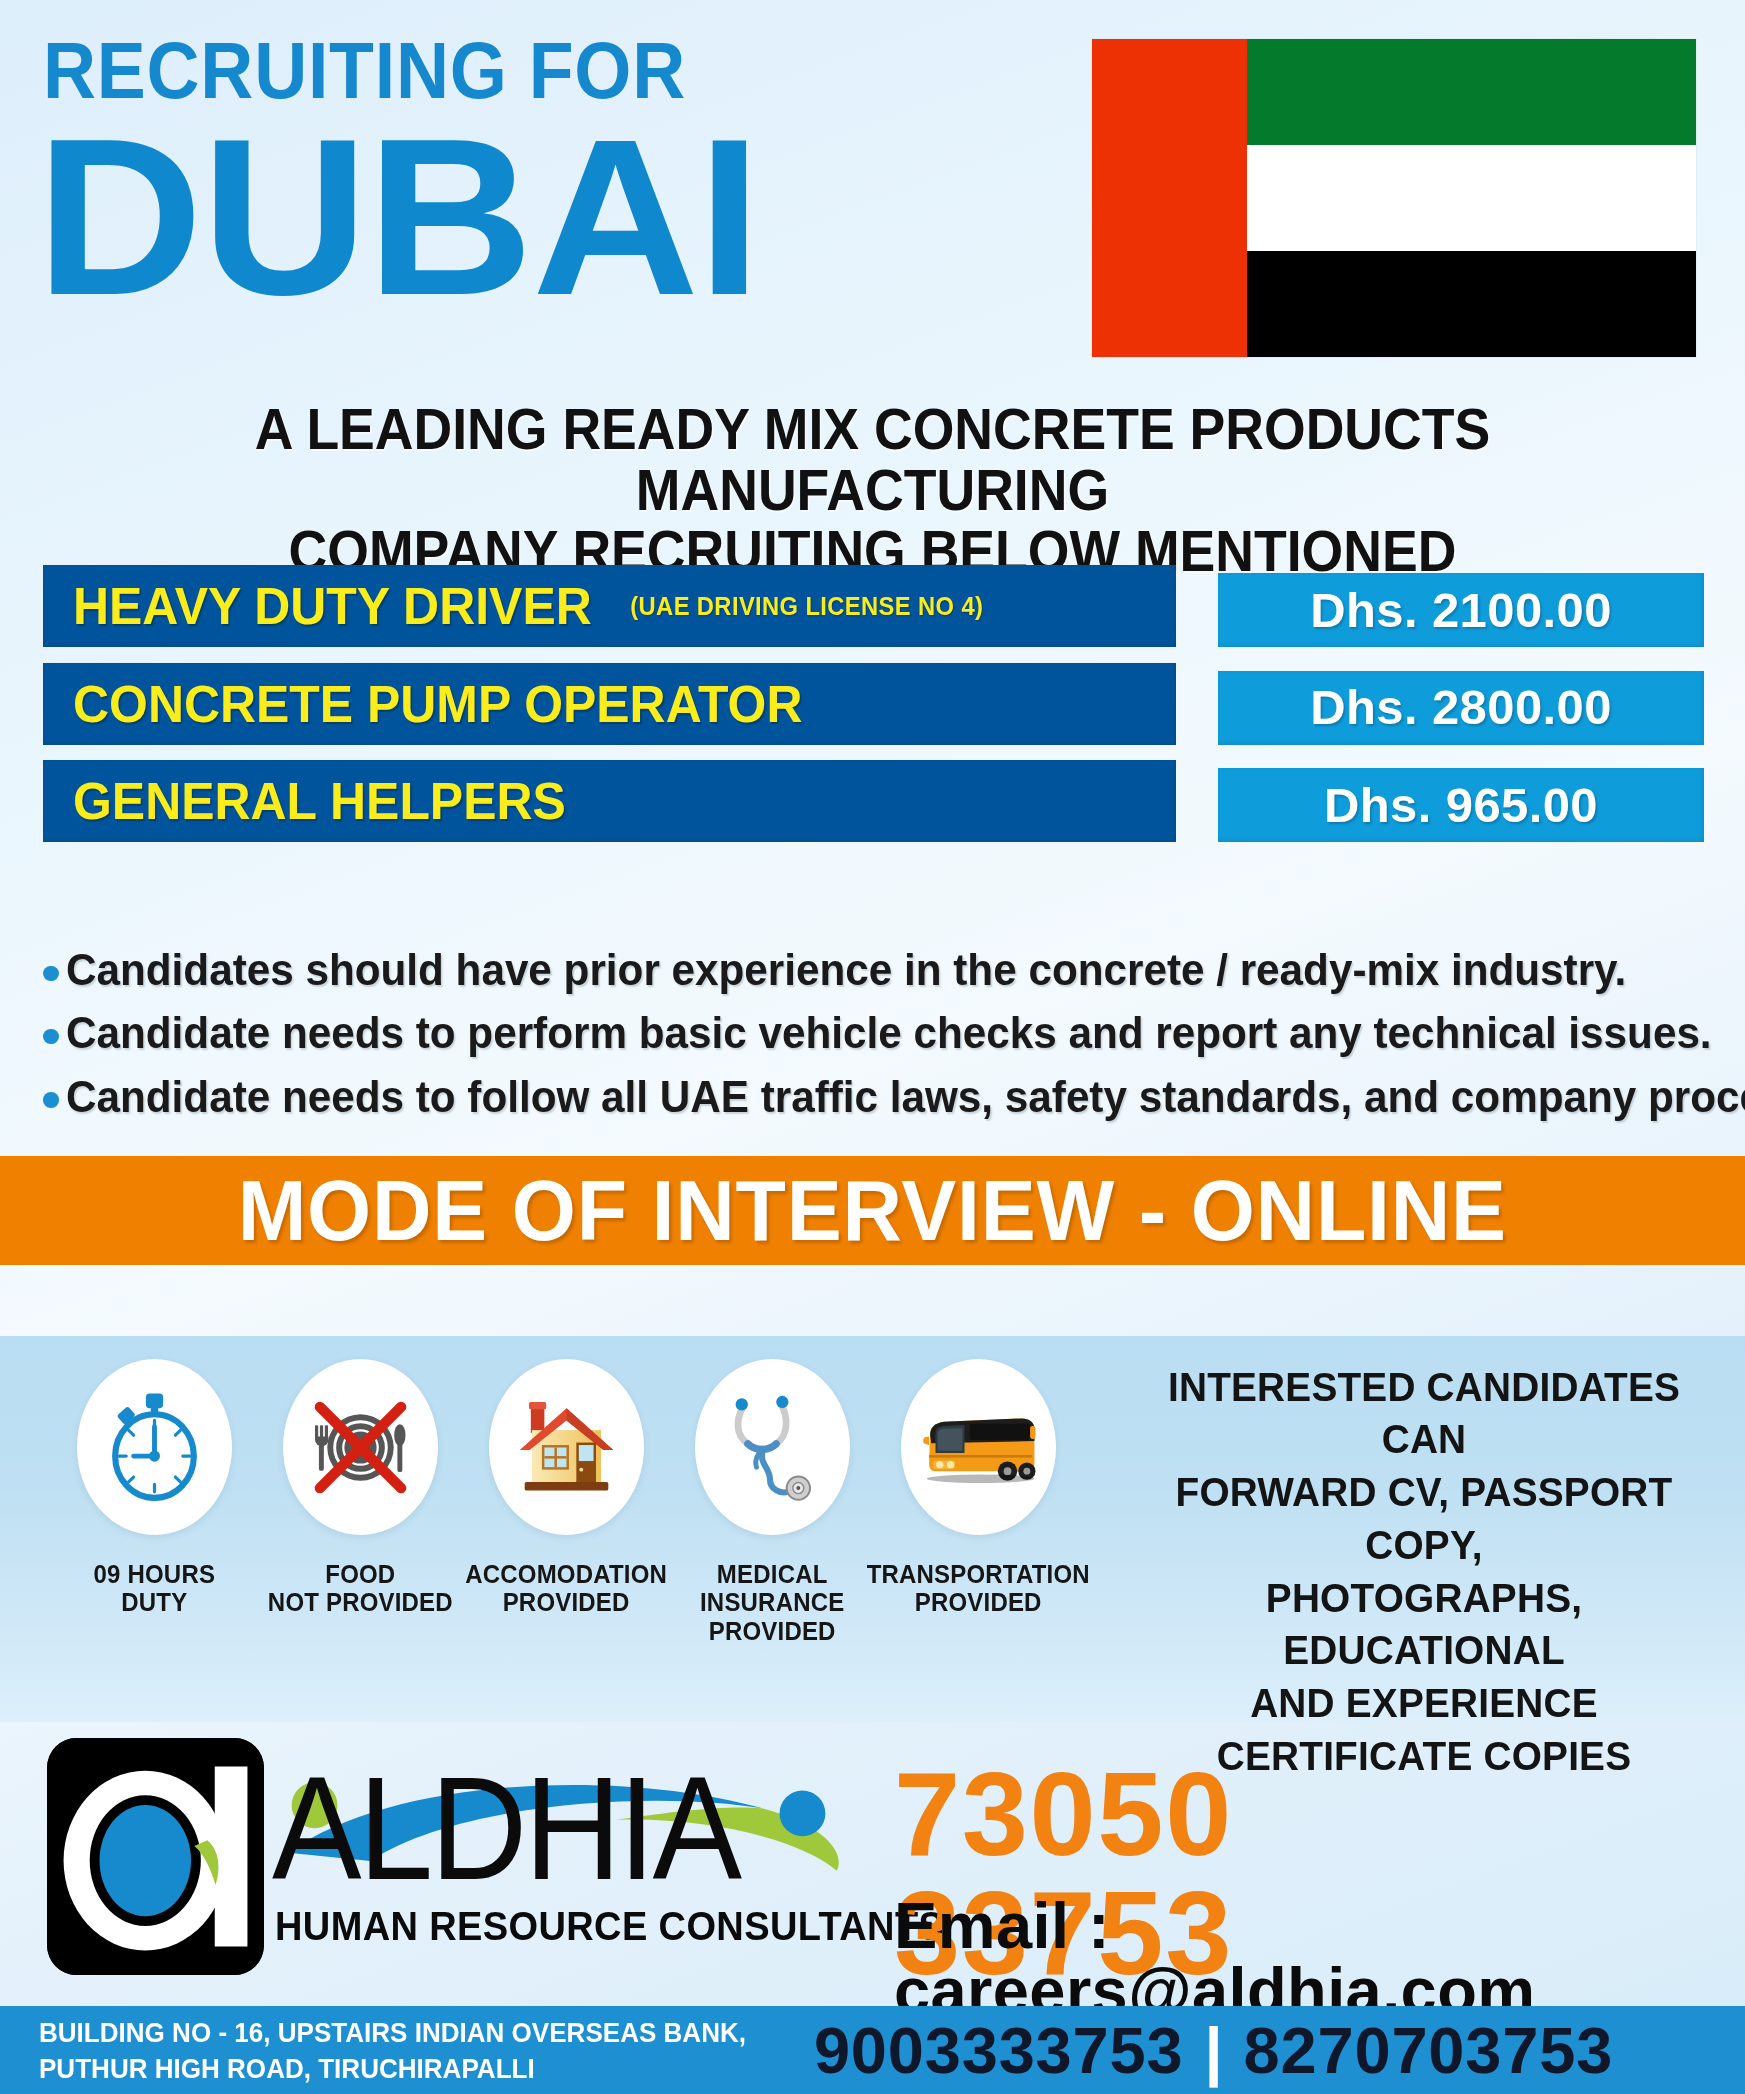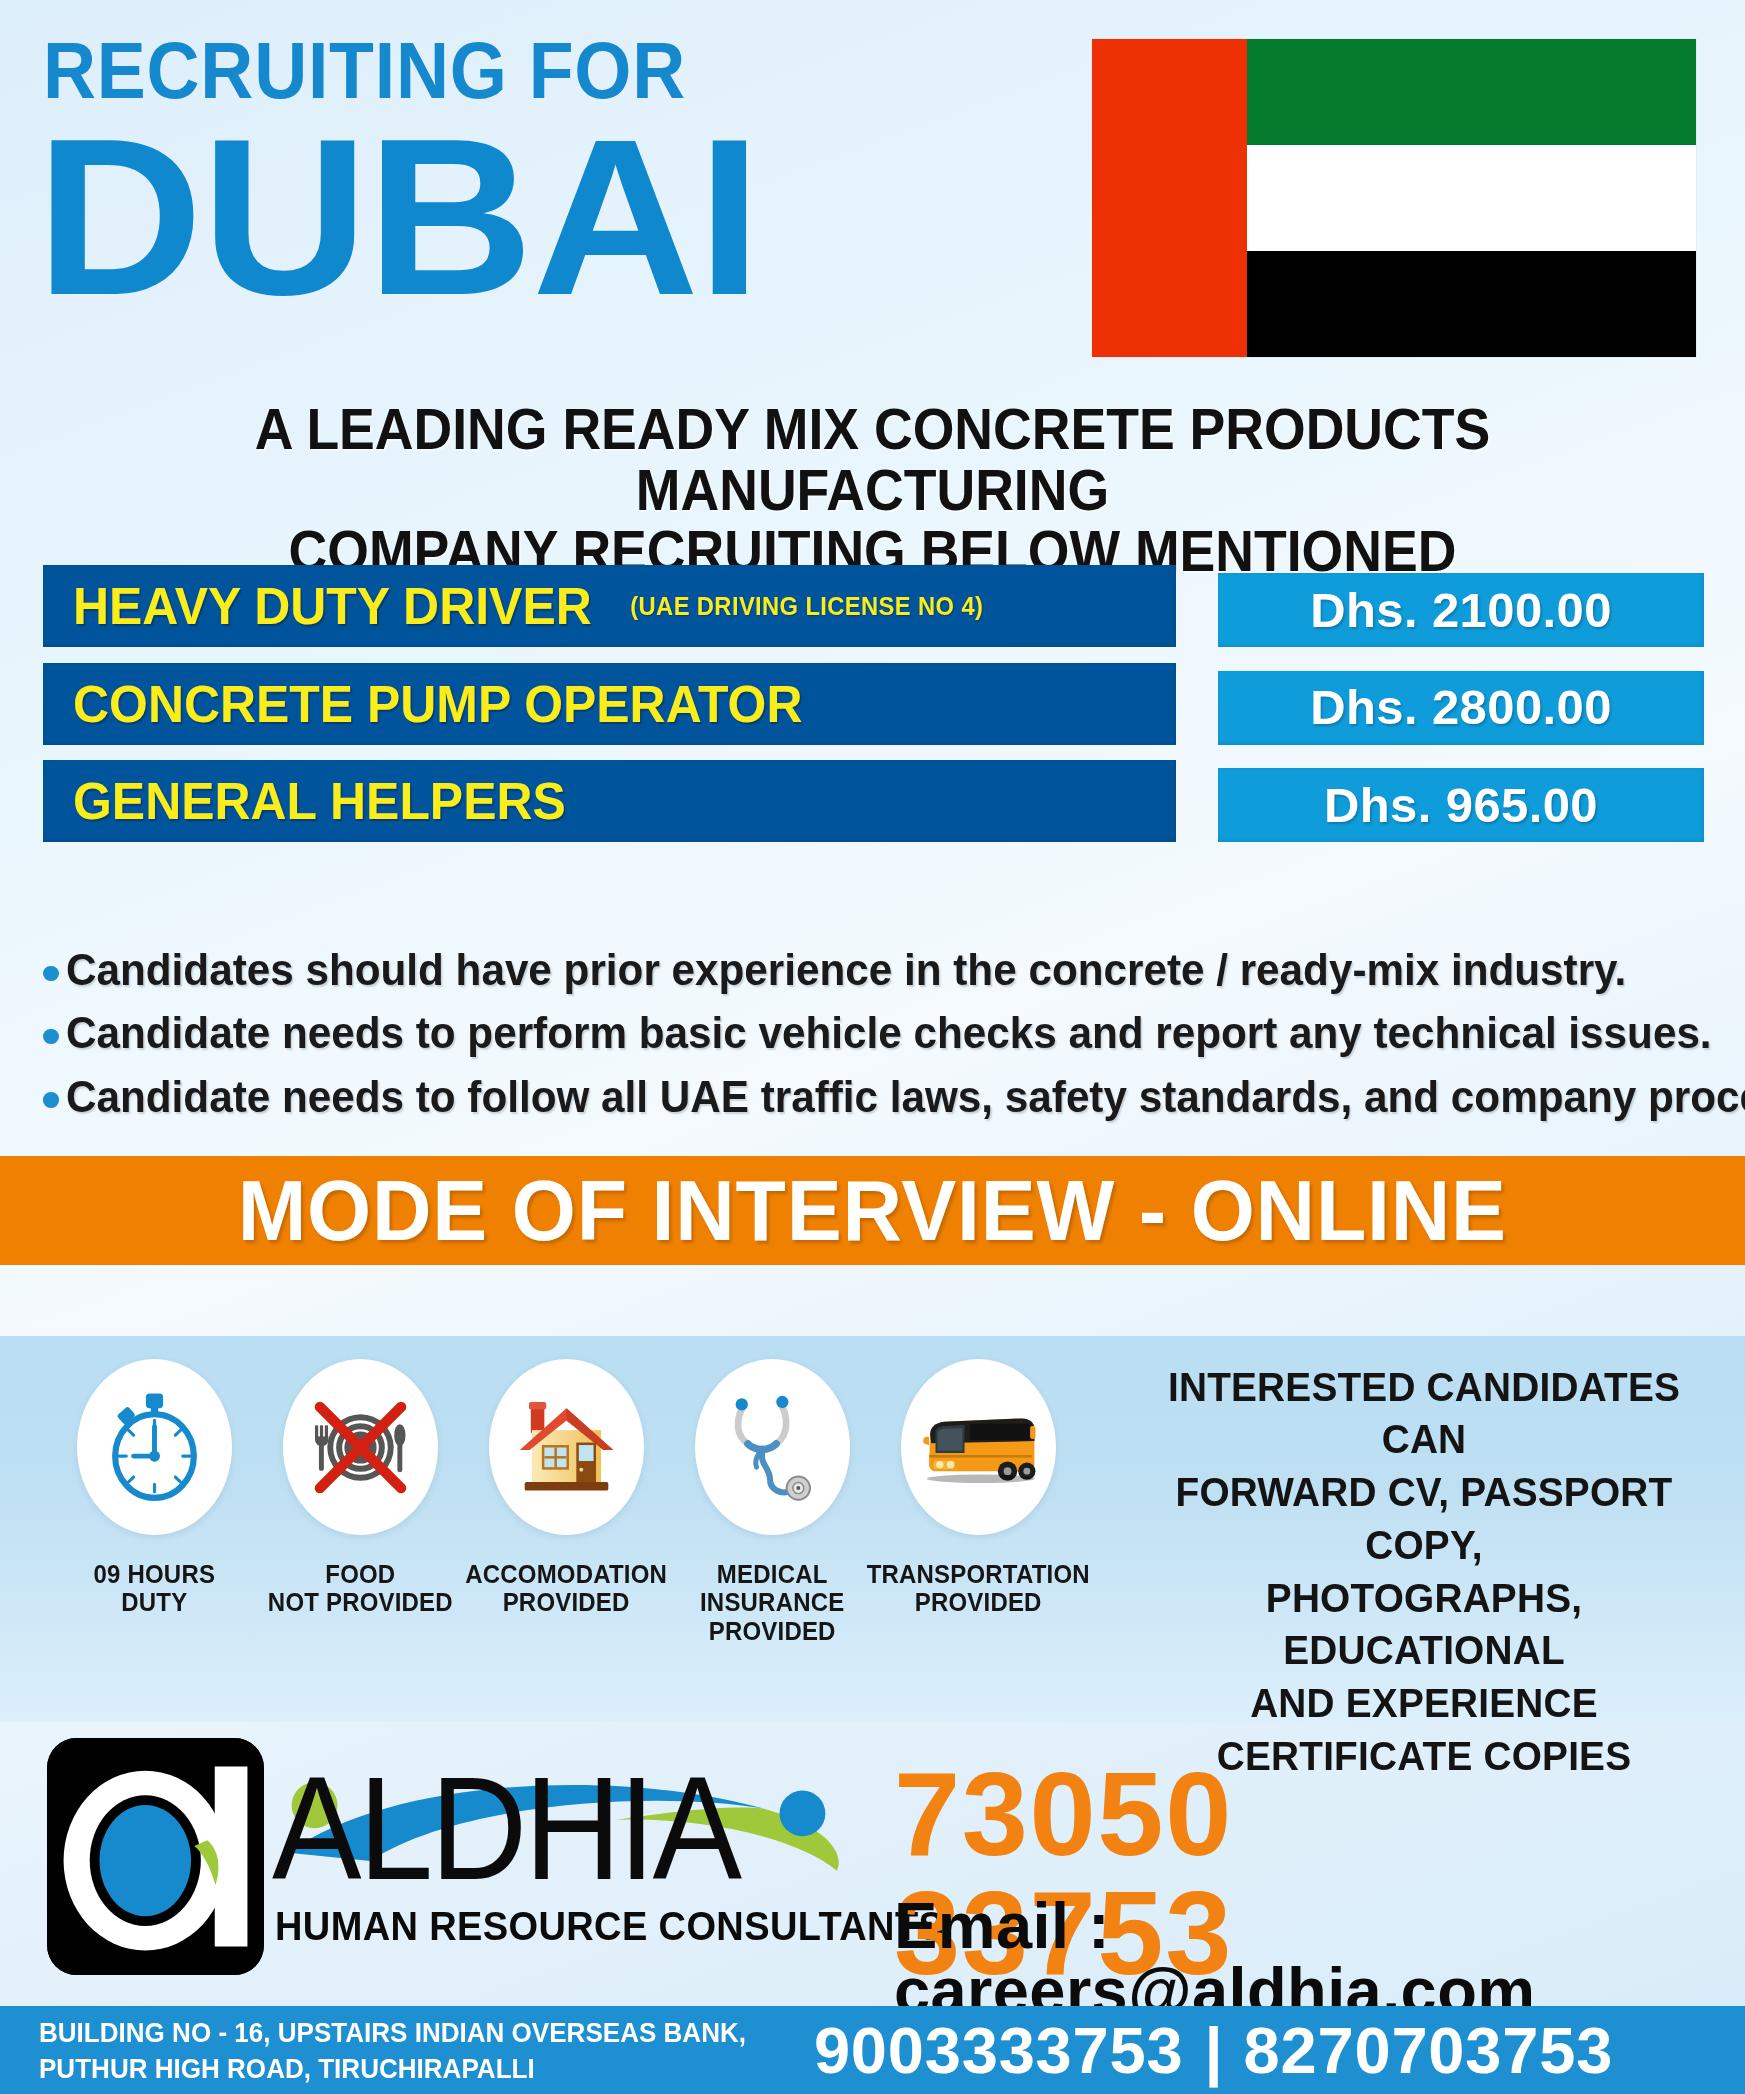--- a/index.html
+++ b/index.html
@@ -200,21 +200,21 @@
     margin-left:39px;color:#ffffff;
     font-weight:bold;font-size:28px;line-height:1.26;
     font-family:"Liberation Sans Narrow","Liberation Sans",sans-serif;
     transform:scaleX(0.93);transform-origin:left center;
     white-space:nowrap;
   }
   .bottom-phones{
     margin-left:14.7px;display:flex;align-items:center;
   }
   .bphone{
-    color:#ffffff;font-weight:bold;font-size:65px;line-height:1;
+    color:#0f172a;font-weight:bold;font-size:65px;line-height:1;
     font-family:"Liberation Sans Narrow","Liberation Sans",sans-serif;
     letter-spacing:0.8px;
   }
   .bsep{
     color:#ffffff;font-weight:bold;font-size:65px;margin:0 21px;
     font-family:"Liberation Sans Narrow","Liberation Sans",sans-serif;
   }
 </style>
 </head>
 <body>

